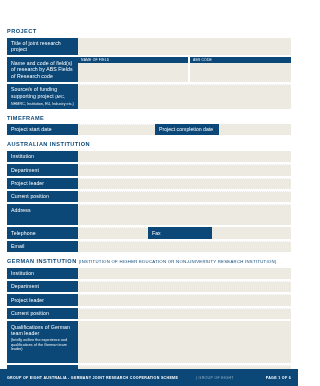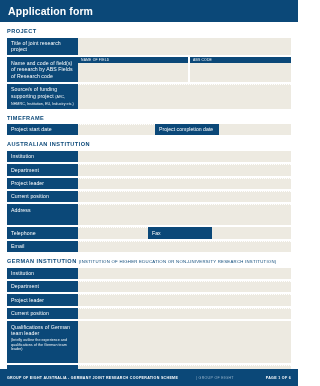--- a/index.html
+++ b/index.html
@@ -210,23 +210,20 @@
     font-weight: bold;
     letter-spacing: .3px;
     white-space: nowrap;
   }
 </style>
 </head>
 <body>
 
 <div id="page">
 
-  <div class="header-bar">
-    <div class="header-title">Application form</div>
-  </div>
 
   <div class="sheet">
 
     <div class="section-head">PROJECT</div>
 
     <div class="row">
       <div class="lbl h-a">Title of joint research project</div>
       <div class="fld h-a plain"></div>
     </div>
 

